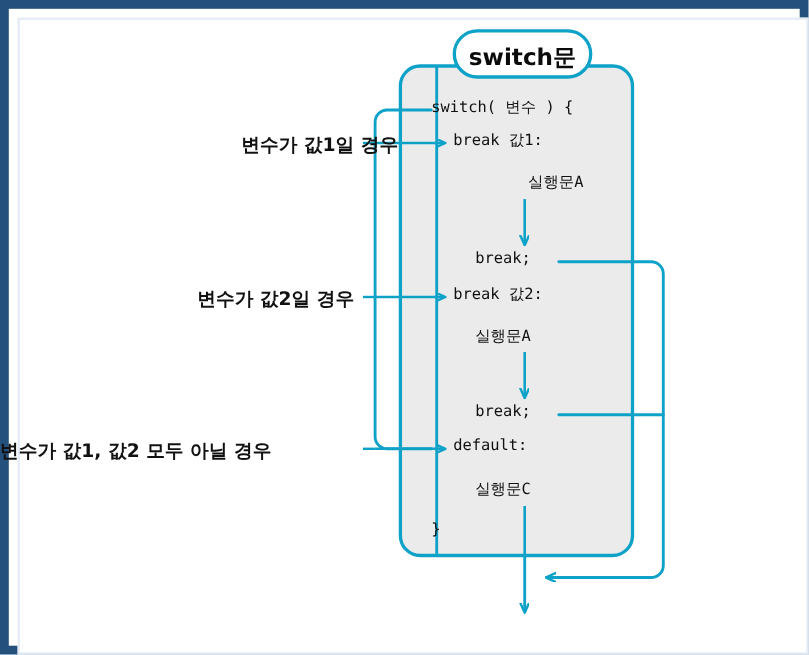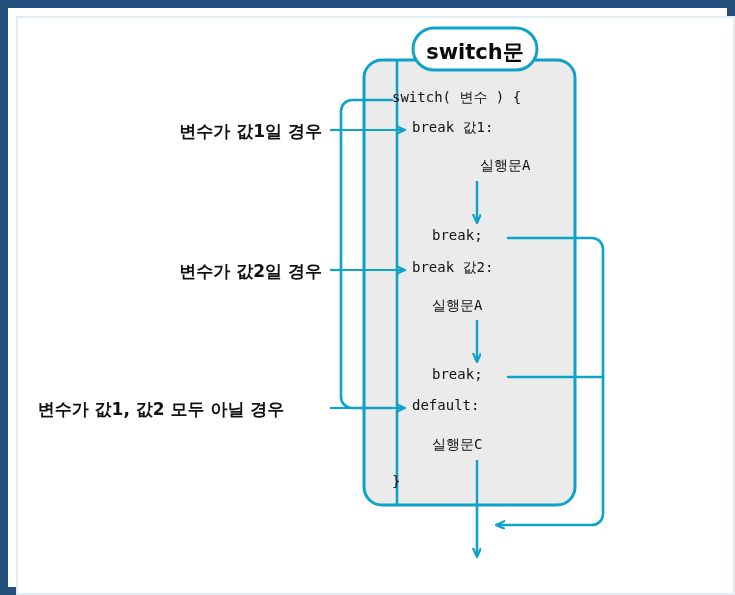--- a/index.html
+++ b/index.html
@@ -84,21 +84,21 @@
 
   <div class="txt code" style="left:432px;top:366px;">break;</div>
 
   <div class="txt code" style="left:412px;top:397px;">default:</div>
 
   <div class="txt code" style="left:432px;top:436px;">실행문C</div>
 
   <div class="txt code" style="left:392px;top:473px;">}</div>
 
   <div class="txt label" style="left:0px;top:120px;width:322px;
-       text-align:right;">변수가 값1일 경우</div>
+       text-align:right;padding-left:40px;">변수가 값1일 경우</div>
 
   <div class="txt label" style="left:0px;top:260px;width:322px;
        text-align:right;">변수가 값2일 경우</div>
 
   <div class="txt label" style="left:0px;top:398px;width:322px;
-       text-align:center;">변수가 값1, 값2 모두 아닐 경우</div>
+       text-align:left;">변수가 값1, 값2 모두 아닐 경우</div>
 
 </div>
 
 </body></html>

